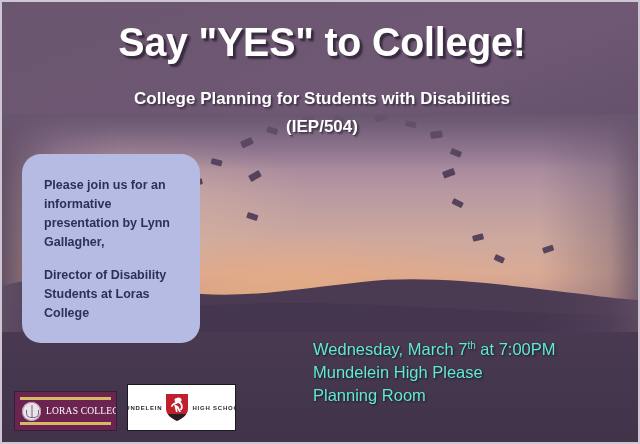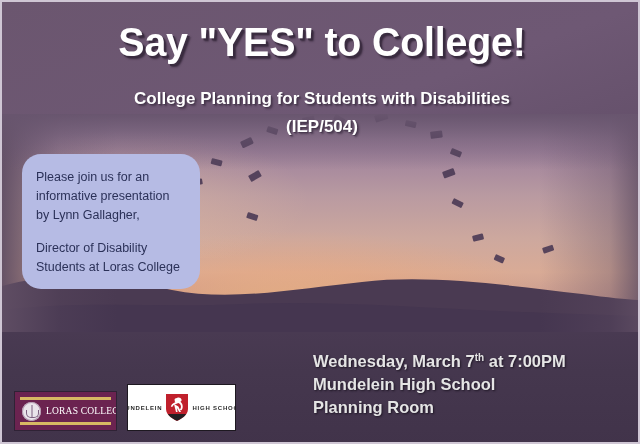--- a/index.html
+++ b/index.html
@@ -160,35 +160,36 @@
     width: 178px;
     box-sizing: border-box;
     padding: 14px 14px 12px 14px;
     background: #b6bbe4;
     border-radius: 19px;
     color: #2b3158;
     font-size: 12.5px;
     line-height: 19px;
   }
   .callout p {
-    margin: 0;
+    margin: 8px;
+    font-weight: bold;
   }
   .callout p + p {
     margin-top: 14px;
   }
 
   
   .event {
     position: absolute;
     left: 311px;
-    top: 348px;
-    color: #e5e5e5;
+    top: 336px;
+    color: #5eead4;
     font-size: 16.5px;
     line-height: 23px;
-    font-weight: bold;
+    font-weight: normal;
     text-shadow: 1px 1px 2px rgba(25,18,30,0.85);
     white-space: nowrap;
   }
   .event sup {
     font-size: 10px;
     vertical-align: super;
     line-height: 0;
   }
 
   
@@ -429,21 +430,21 @@
   <div class="subtitle">College Planning for Students with Disabilities</div>
   <div class="subtitle2">(IEP/504)</div>
 
   <div class="callout">
     <p>Please join us for an informative presentation by Lynn Gallagher,</p>
     <p>Director of Disability Students at Loras College</p>
   </div>
 
   <div class="event">
     <div><span>Wednesday, March 7</span><sup>th</sup><span> at 7:00PM</span></div>
-    <div>Mundelein High School</div>
+    <div>Mundelein High Please</div>
     <div>Planning Room</div>
   </div>
 
   <div class="logo-loras">
     <div class="loras-bar top"></div>
     <div class="loras-bar bottom"></div>
     <div class="loras-inner">
       <div class="loras-seal"></div>
       <div class="loras-word">LORAS COLLEGE</div>
     </div>

